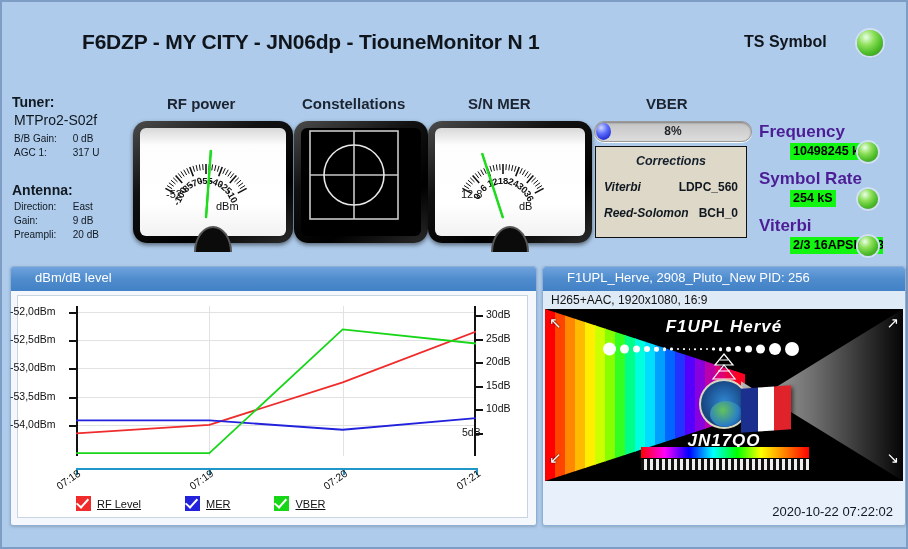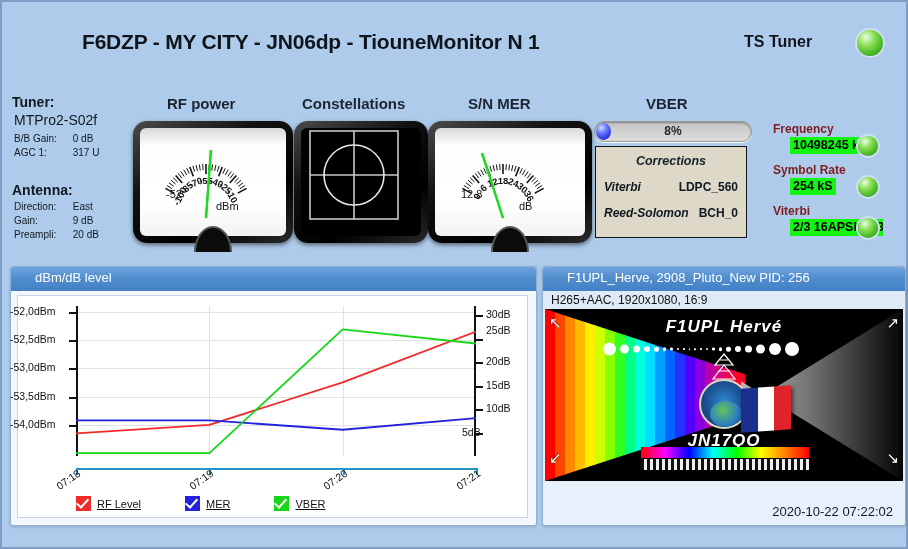--- a/index.html
+++ b/index.html
@@ -58,21 +58,21 @@
   #corr{position:absolute;left:593px;top:144px;width:152px;height:92px;
         background:#ddd8c8;border:1px solid #111;box-sizing:border-box;}
   #corr-title{text-align:center;font-style:italic;font-weight:bold;font-size:12.5px;
         color:#15202c;margin-top:7px;}
   .corr-row{display:flex;justify-content:space-between;align-items:center;
         padding:0 8px;margin-top:12px;font-size:12px;color:#101820;}
   .corr-row .lab{font-style:italic;font-weight:bold;}
   .corr-row .val{font-weight:bold;}
   
   #rpanel{position:absolute;left:755px;top:120px;width:150px;}
-  .rp-lab{font-size:12px;font-weight:bold;color:#7f1d1d;margin:0 0 1px 16px;}
+  .rp-lab{font-size:17px;font-weight:bold;color:#4c1d95;margin:0 0 1px 2px;}
   .rp-row{position:relative;height:19px;margin-bottom:7px;}
   .rp-val{position:absolute;left:33px;top:0;height:17px;line-height:17px;background:#11f511;
       font-size:12.5px;font-weight:bold;color:#000;padding:0 3px;white-space:nowrap;
       overflow:hidden;max-width:93px;box-sizing:border-box;}
   .rp-led{position:absolute;left:101px;top:-1px;width:20px;height:20px;}
   
   #chart-panel{position:absolute;left:8px;top:264px;width:525px;height:258px;
       background:#f4f8fd;border:1px solid #8fb0d4;border-radius:3px;
       box-shadow:0 1px 3px rgba(0,0,0,.18);}
   .panel-bar{height:24px;line-height:22px;padding-left:24px;font-size:13px;color:#fff;
@@ -137,21 +137,21 @@
   #stamp{position:absolute;left:0;right:12px;bottom:6px;text-align:right;font-size:13px;
       color:#101820;}
 </style>
 </head>
 <body>
 
 <div id="app">
 
   <div id="header">
     <div id="title">F6DZP - MY CITY - JN06dp - TiouneMonitor N 1</div>
-    <div id="ts-label">TS Tuner</div>
+    <div id="ts-label">TS Symbol</div>
     <div id="ts-led" class="led"></div>
   </div>
 
   <div class="sec-title" id="lbl-rf">RF power</div>
   <div class="sec-title" id="lbl-cons">Constellations</div>
   <div class="sec-title" id="lbl-snr">S/N MER</div>
   <div class="sec-title" id="lbl-vber">VBER</div>
 
   <div id="tuner">
     <div class="blk-h">Tuner:</div>
@@ -349,21 +349,21 @@
           <div class="ylab" style="left: -66px; top: 111.868px;">-54,0dBm</div>
           <div class="ytick" style="left: 400px; top: 126.562px;"></div>
           <div class="ylab" style="left: 386px; top: 119.562px;">5dB</div>
           <div class="ytick" style="left: 400px; top: 103.125px;"></div>
           <div class="ylab" style="left: 410px; top: 96.125px;">10dB</div>
           <div class="ytick" style="left: 400px; top: 79.6875px;"></div>
           <div class="ylab" style="left: 410px; top: 72.6875px;">15dB</div>
           <div class="ytick" style="left: 400px; top: 56.25px;"></div>
           <div class="ylab" style="left: 410px; top: 49.25px;">20dB</div>
           <div class="ytick" style="left: 400px; top: 32.8125px;"></div>
-          <div class="ylab" style="left: 410px; top: 18px;">25dB</div>
+          <div class="ylab" style="left: 410px; top: 26px;">25dB</div>
           <div class="ytick" style="left: 400px; top: 9.375px;"></div>
           <div class="ylab" style="left: 410px; top: 2.375px;">30dB</div>
           <div id="baseline" style="top: 162px; width: 400px;"></div>
           <div class="xmark" style="left: 0px; top: 162px;"></div>
           <div class="xlab" style="left: -22px; top: 176px;">07:18</div>
           <div class="xmark" style="left: 133.333px; top: 162px;"></div>
           <div class="xlab" style="left: 111.333px; top: 176px;">07:19</div>
           <div class="xmark" style="left: 266.667px; top: 162px;"></div>
           <div class="xlab" style="left: 244.667px; top: 176px;">07:20</div>
           <div class="xmark" style="left: 400px; top: 162px;"></div>

